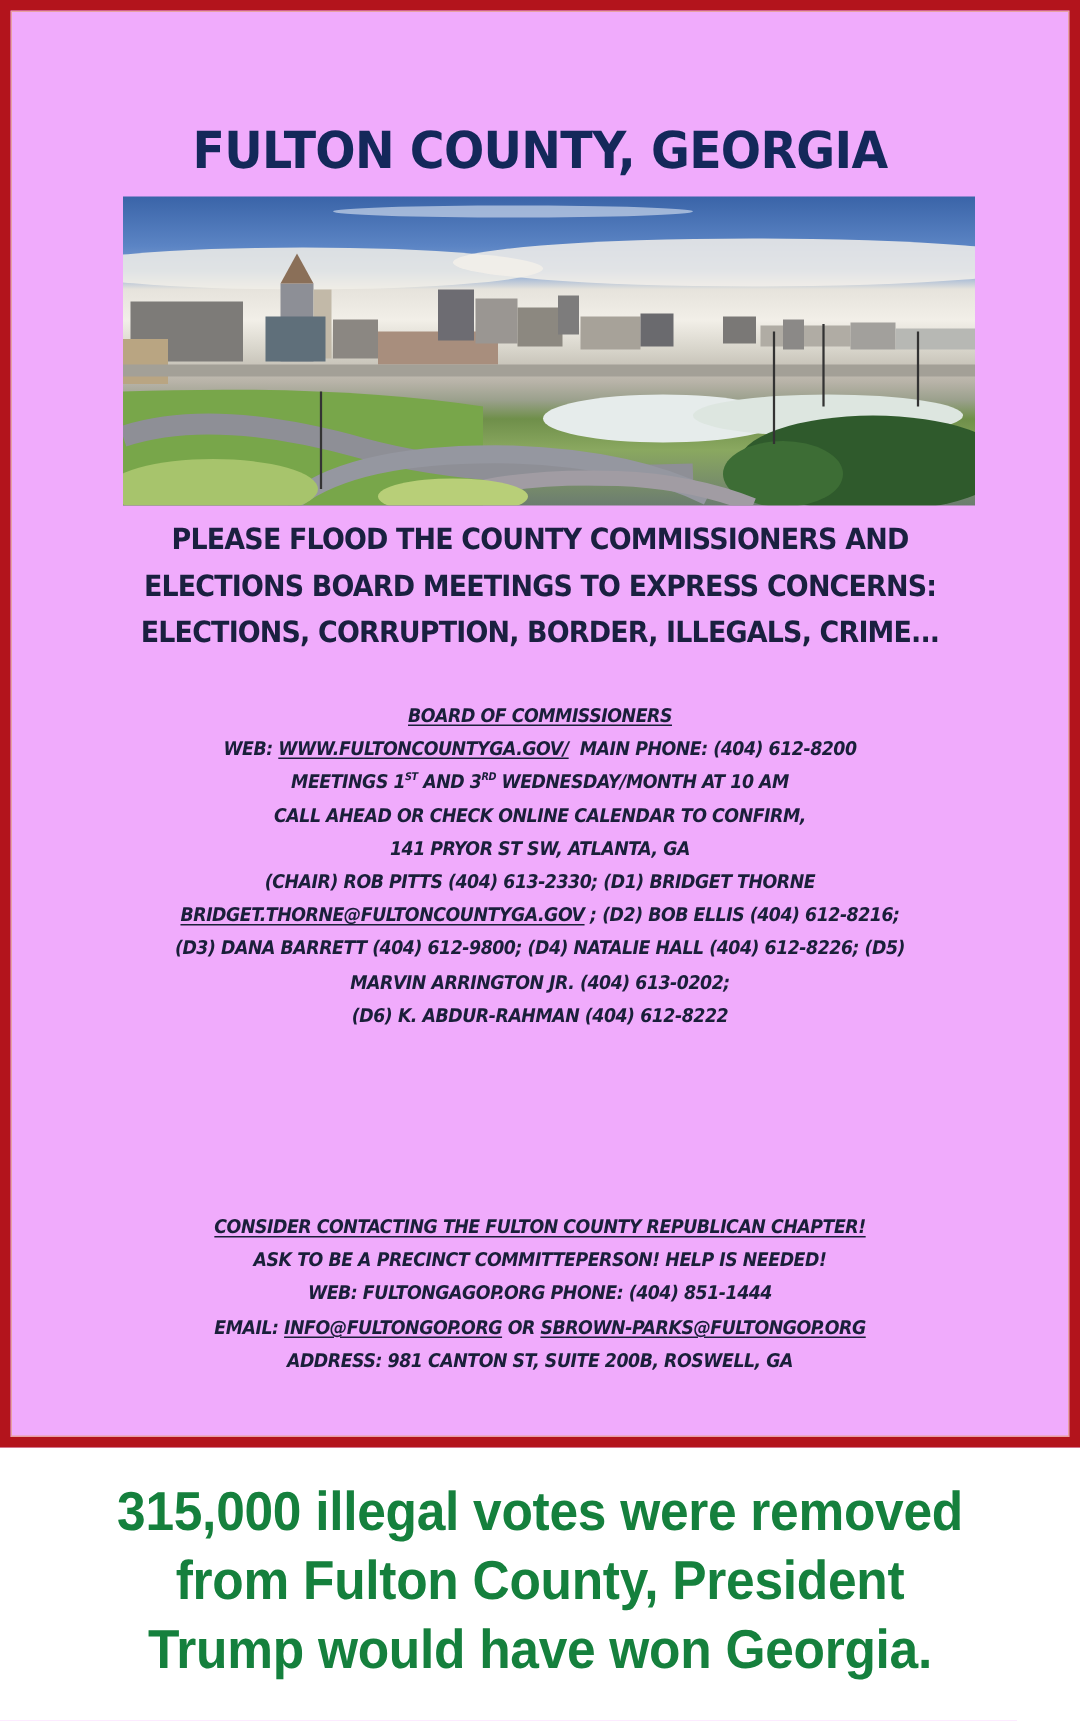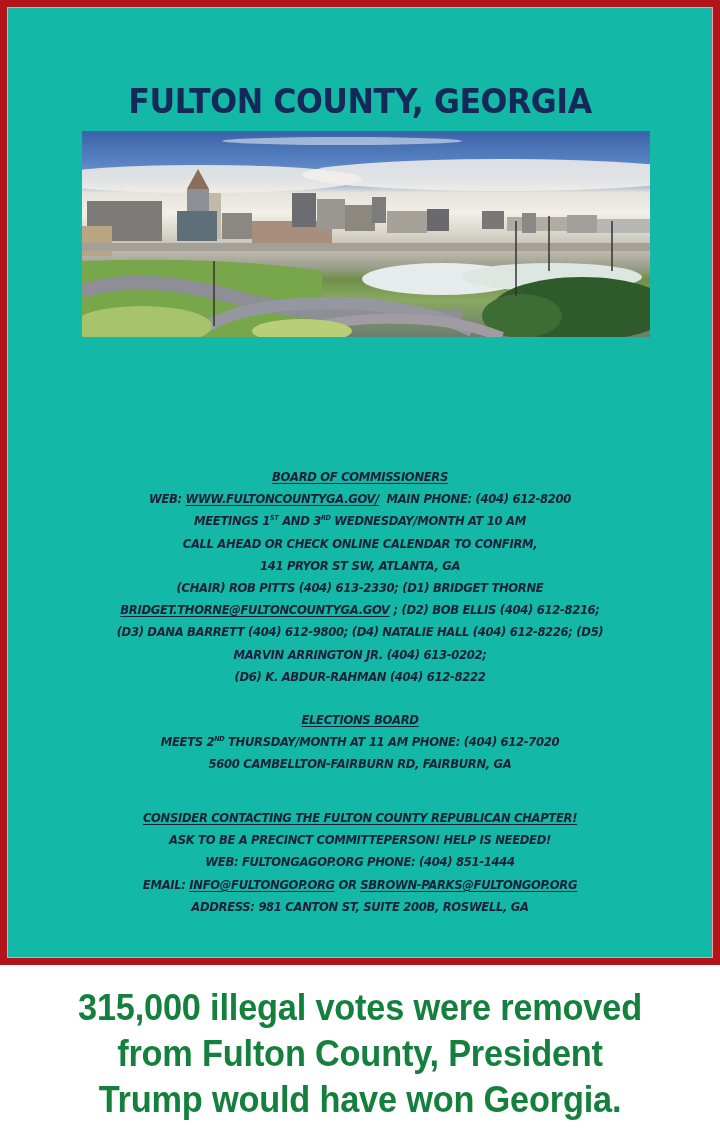--- a/index.html
+++ b/index.html
@@ -3,21 +3,21 @@
 <meta charset="utf-8">
 <style>
   * { box-sizing: border-box; margin: 0; padding: 0; }
   html, body { width: 720px; height: 1147px; background: #ffffff; overflow: hidden; }
   body { position: relative; font-family: "Liberation Sans", sans-serif; }
 
   .flyer {
     position: absolute; left: 0; top: 0; width: 720px; height: 965px;
     border: 7px solid #b3141c;
     box-shadow: inset 0 0 0 1px #e8a0a0;
-    background: #14b8a6;
+    background: #f0abfc;
   }
 
   .title {
     position: absolute; left: 0; right: 0; top: 74px;
     text-align: center; color: #14285a;
     font-family: "DejaVu Sans", sans-serif; font-weight: bold;
     font-size: 34px; letter-spacing: -0.5px; transform: scaleX(0.93);
   }
 
   .photo {
@@ -108,45 +108,45 @@
       <line x1="132" y1="130" x2="132" y2="195" stroke="#333" stroke-width="1.5"></line>
       <line x1="434" y1="90" x2="434" y2="165" stroke="#333" stroke-width="1.5"></line>
       <line x1="467" y1="85" x2="467" y2="140" stroke="#333" stroke-width="1.5"></line>
       <line x1="530" y1="90" x2="530" y2="140" stroke="#333" stroke-width="1.5"></line>
 
       <ellipse cx="60" cy="195" rx="70" ry="20" fill="#a7c46c"></ellipse>
       <ellipse cx="220" cy="200" rx="50" ry="12" fill="#b8cf78"></ellipse>
     </svg>
   </div>
 
+  <div class="headline">
+    <div>PLEASE FLOOD THE COUNTY COMMISSIONERS AND</div>
+    <div>ELECTIONS BOARD MEETINGS TO EXPRESS CONCERNS:</div>
+    <div>ELECTIONS, CORRUPTION, BORDER, ILLEGALS, CRIME...</div>
+  </div>
 
   <div class="section boc">
     <div class="ln"><span class="u">BOARD OF COMMISSIONERS</span></div>
     <div class="ln">
       <span>WEB:</span>
       <span class="u">WWW.FULTONCOUNTYGA.GOV/</span>
       &nbsp;<span>MAIN PHONE: (404) 612-8200</span>
     </div>
     <div class="ln"><span>MEETINGS 1</span><sup>ST</sup><span> AND 3</span><sup>RD</sup><span> WEDNESDAY/MONTH AT 10 AM</span></div>
     <div class="ln">CALL AHEAD OR CHECK ONLINE CALENDAR TO CONFIRM,</div>
     <div class="ln">141 PRYOR ST SW, ATLANTA, GA</div>
     <div class="ln">(CHAIR) ROB PITTS (404) 613-2330; (D1) BRIDGET THORNE</div>
     <div class="ln">
       <span class="u">BRIDGET.THORNE@FULTONCOUNTYGA.GOV</span><span> ; (D2) BOB ELLIS (404) 612-8216;</span>
     </div>
     <div class="ln">(D3) DANA BARRETT (404) 612-9800; (D4) NATALIE HALL (404) 612-8226; (D5)</div>
     <div class="ln">MARVIN ARRINGTON JR. (404) 613-0202;</div>
     <div class="ln">(D6) K. ABDUR-RAHMAN (404) 612-8222</div>
   </div>
 
-  <div class="section eb">
-    <div class="ln"><span class="u">ELECTIONS BOARD</span></div>
-    <div class="ln"><span>MEETS 2</span><sup>ND</sup><span> THURSDAY/MONTH AT 11 AM  PHONE: (404) 612-7020</span></div>
-    <div class="ln">5600 CAMBELLTON-FAIRBURN RD, FAIRBURN, GA</div>
-  </div>
 
   <div class="section gop">
     <div class="ln"><span class="u">CONSIDER CONTACTING THE FULTON COUNTY REPUBLICAN CHAPTER!</span></div>
     <div class="ln">ASK TO BE A PRECINCT COMMITTEPERSON!  HELP IS NEEDED!</div>
     <div class="ln">WEB: FULTONGAGOP.ORG   PHONE: (404) 851-1444</div>
     <div class="ln">
       <span>EMAIL: </span><span class="u">INFO@FULTONGOP.ORG</span><span> OR </span><span class="u">SBROWN-PARKS@FULTONGOP.ORG</span>
     </div>
     <div class="ln">ADDRESS: 981 CANTON ST, SUITE 200B, ROSWELL, GA</div>
   </div>

